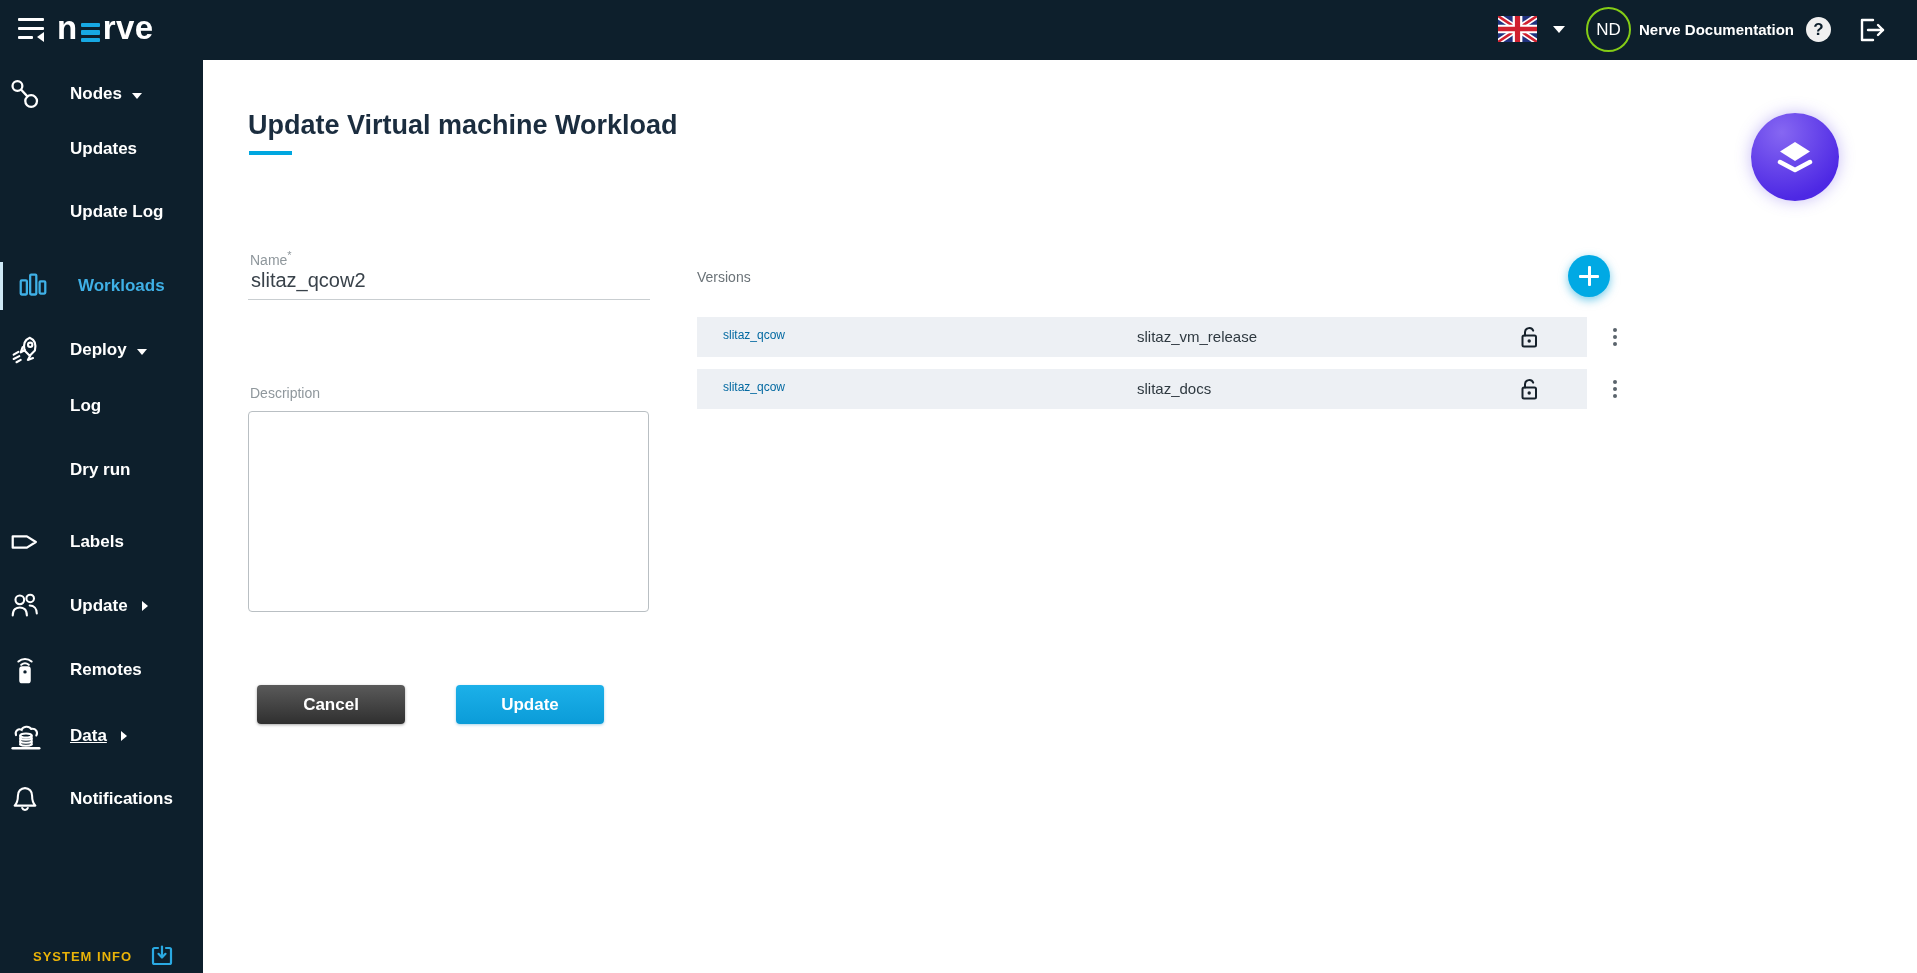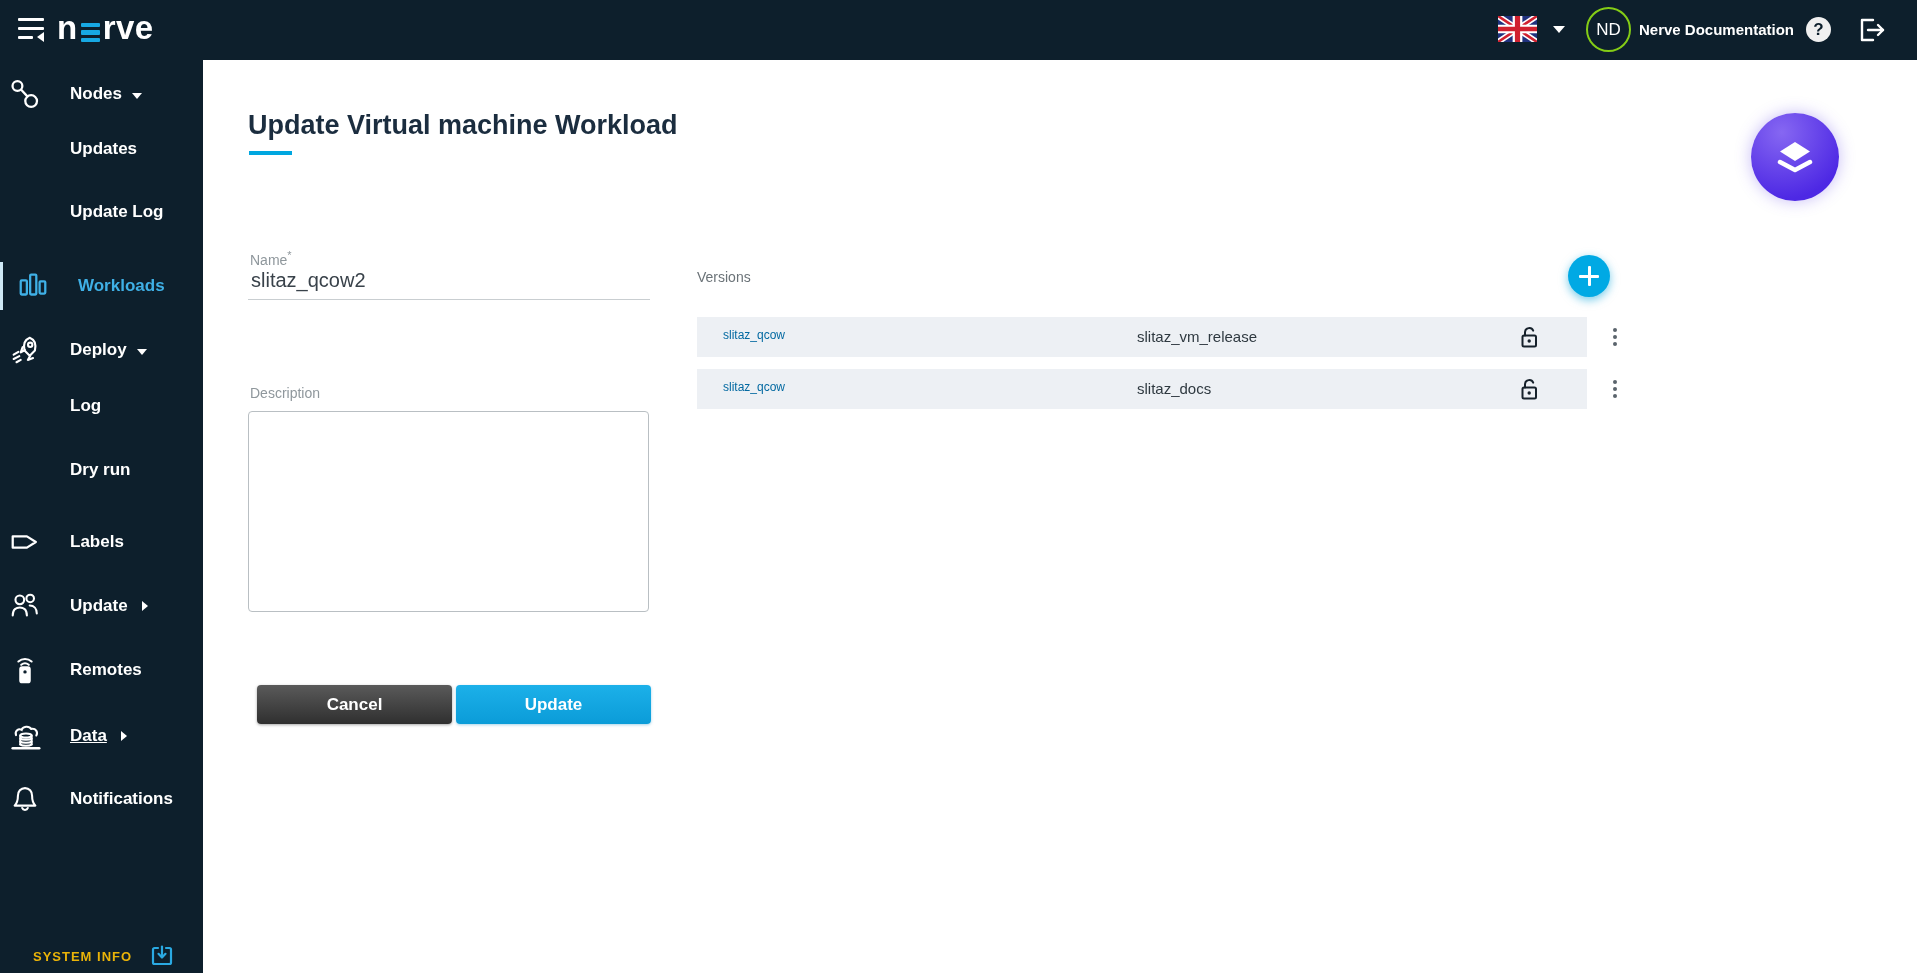--- a/index.html
+++ b/index.html
@@ -70,21 +70,21 @@
 
   .field-label { position:absolute; font-size:14px; color:#8f979c; }
   .req { font-size:11px; color:#8f979c; vertical-align:super; }
   .name-input { position:absolute; left:45px; top:206px; width:402px; height:34px;
            border:none; border-bottom:1px solid #c9ced1; outline:none; background:transparent;
            font-family:"Liberation Sans",sans-serif; font-size:20px; color:#39424a; padding:0 0 4px 3px; }
   .desc-textarea { position:absolute; left:45px; top:351px; width:401px; height:201px;
            border:1px solid #b9bfc3; border-radius:4px; resize:none; outline:none;
            font-family:"Liberation Sans",sans-serif; font-size:15px; color:#39424a; padding:8px; }
 
-  .btn { position:absolute; top:625px; width:195px; height:39px; border:none; border-radius:4px;
+  .btn { position:absolute; top:625px; width:148px; height:39px; border:none; border-radius:4px;
          color:#fff; font-family:"Liberation Sans",sans-serif; font-size:17px; font-weight:700;
          cursor:pointer; }
   .btn-cancel { left:54px; background:linear-gradient(#5a5a5a,#2f2f2f);
          box-shadow:0 1px 3px rgba(0,0,0,.35); }
   .btn-update { left:253px; background:linear-gradient(#1cb0e9,#0b9cd8);
          box-shadow:0 1px 3px rgba(0,130,190,.35); }
 
   .versions-label { position:absolute; left:494px; top:209px; font-size:14px; color:#6b7378; }
   .add-btn { position:absolute; left:1365px; top:195px; width:42px; height:42px; border-radius:50%;
          background:#00a9e4; box-shadow:0 3px 10px rgba(0,160,215,.55); cursor:pointer; }

